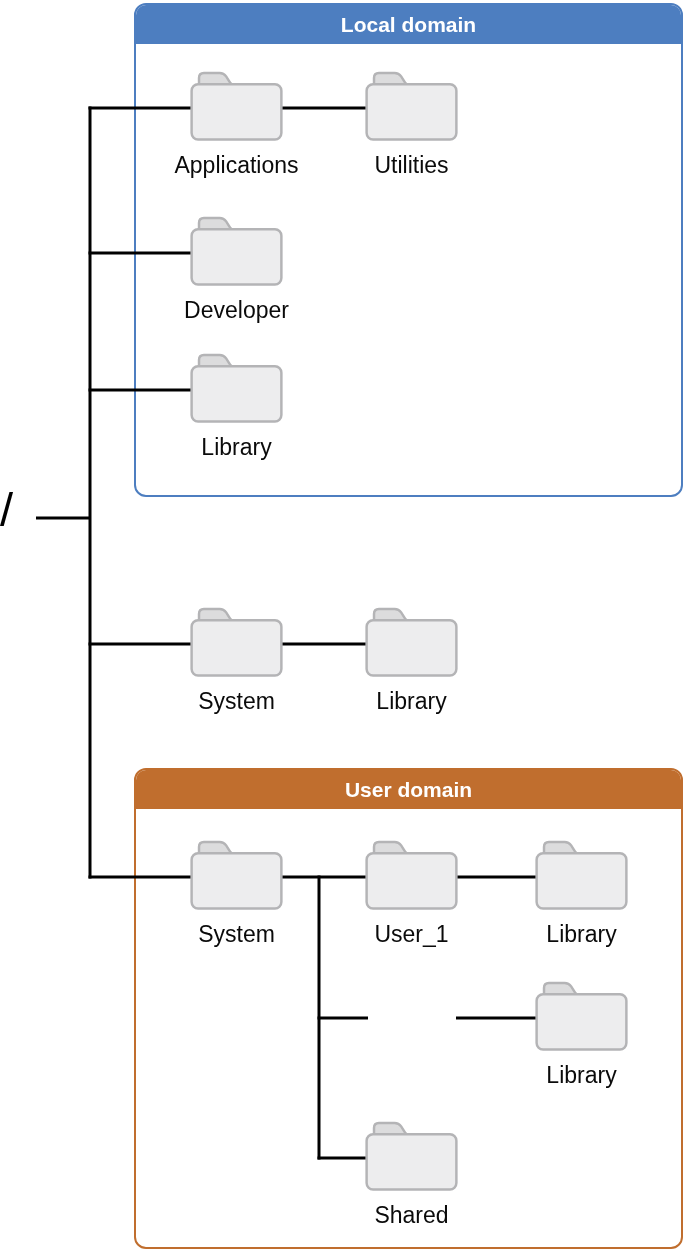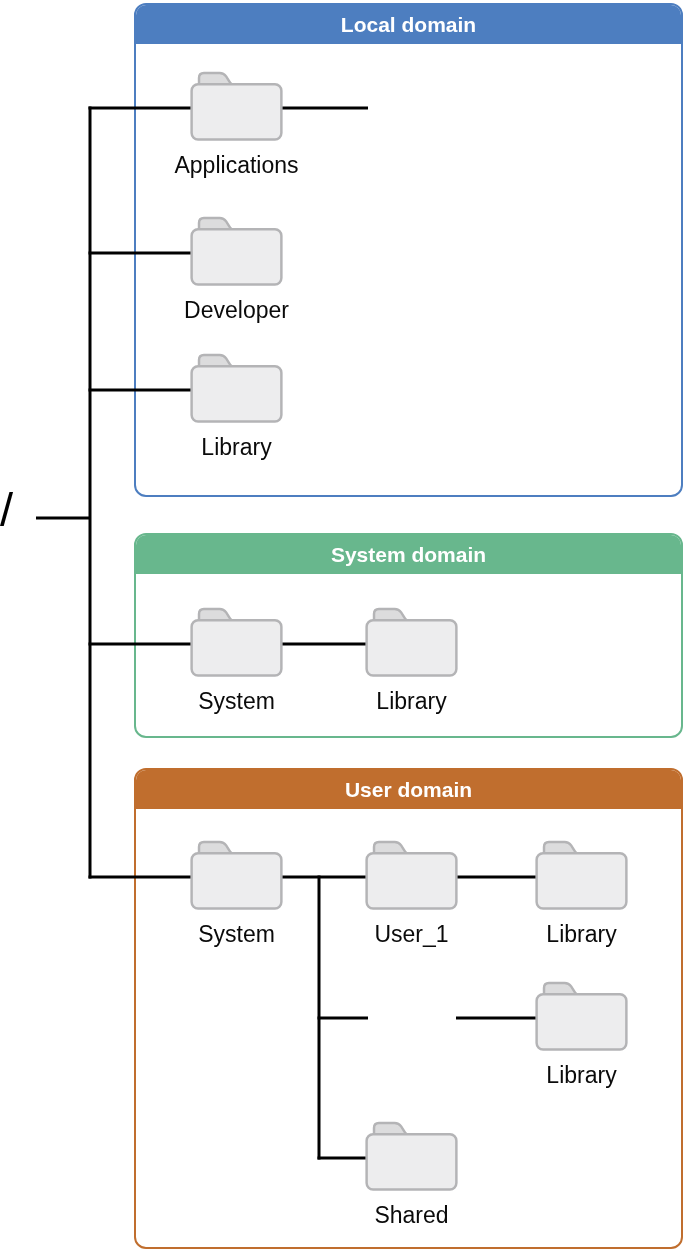--- a/index.html
+++ b/index.html
@@ -54,23 +54,20 @@
   .folder .lbl.italic{}
 </style>
 </head>
 <body>
 
 <div class="canvas">
 
   <section class="domain local">
     <div class="hdr">Local domain</div>
   </section>
-  <section class="domain system">
-    <div class="hdr">System domain</div>
-  </section>
   <section class="domain user">
     <div class="hdr">User domain</div>
   </section>
 
   <svg class="lines" viewBox="0 0 689 1253">
     <line x1="36" y1="518" x2="91" y2="518"></line>
     <line x1="90" y1="106.5" x2="90" y2="878.5"></line>
     <line x1="88.5" y1="108" x2="193" y2="108"></line>
     <line x1="281" y1="108" x2="368" y2="108"></line>
     <line x1="88.5" y1="253" x2="193" y2="253"></line>
@@ -89,20 +86,27 @@
   <div class="root-symbol">/</div>
 
   <div class="folder" style="left:190px;top:69px">
     <svg viewBox="0 0 94 74">
       <path d="M 9 28 L 9 9 Q 9 4 14 4 L 30 4 Q 34 4 36.5 7.5 L 40 13 Q 42.5 17 47.5 17 L 47.5 28 Z" fill="#dcdcdd" stroke="#b4b4b6" stroke-width="2.5" stroke-linejoin="round"></path>
       <rect x="1.5" y="15.5" width="91" height="56" rx="6.5" fill="#ededee" stroke="#b4b4b6" stroke-width="2.5"></rect>
     </svg>
     <div class="lbl">Applications</div>
   </div>
 
+  <div class="folder" style="left:365px;top:69px">
+    <svg viewBox="0 0 94 74">
+      <path d="M 9 28 L 9 9 Q 9 4 14 4 L 30 4 Q 34 4 36.5 7.5 L 40 13 Q 42.5 17 47.5 17 L 47.5 28 Z" fill="#dcdcdd" stroke="#b4b4b6" stroke-width="2.5" stroke-linejoin="round"></path>
+      <rect x="1.5" y="15.5" width="91" height="56" rx="6.5" fill="#ededee" stroke="#b4b4b6" stroke-width="2.5"></rect>
+    </svg>
+    <div class="lbl">Utilities</div>
+  </div>
 
   <div class="folder" style="left:190px;top:214px">
     <svg viewBox="0 0 94 74">
       <path d="M 9 28 L 9 9 Q 9 4 14 4 L 30 4 Q 34 4 36.5 7.5 L 40 13 Q 42.5 17 47.5 17 L 47.5 28 Z" fill="#dcdcdd" stroke="#b4b4b6" stroke-width="2.5" stroke-linejoin="round"></path>
       <rect x="1.5" y="15.5" width="91" height="56" rx="6.5" fill="#ededee" stroke="#b4b4b6" stroke-width="2.5"></rect>
     </svg>
     <div class="lbl">Developer</div>
   </div>
 
   <div class="folder" style="left:190px;top:351px">

